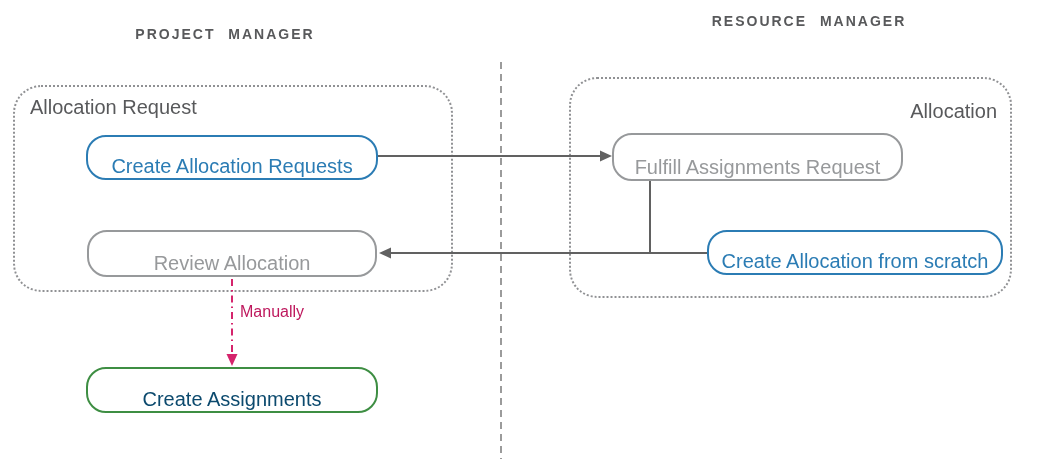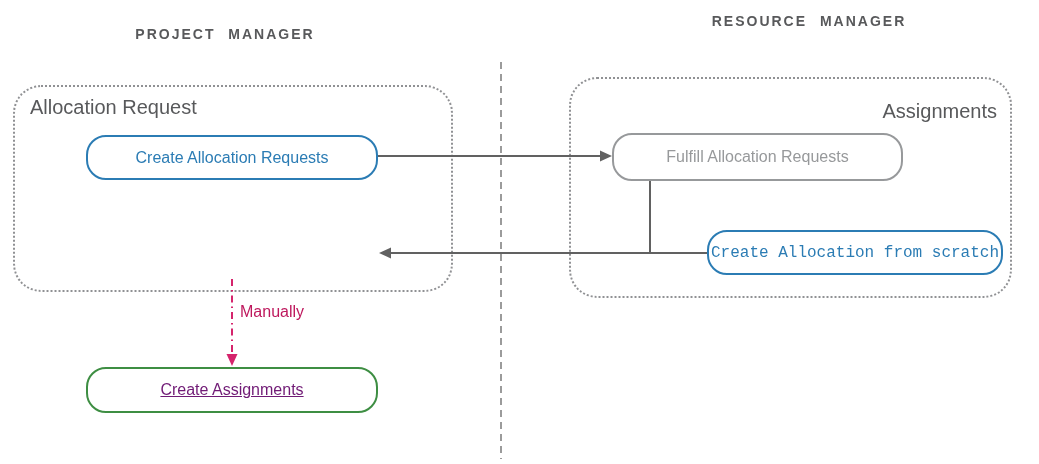--- a/index.html
+++ b/index.html
@@ -40,33 +40,33 @@
   }
   .group-label.left  { left: 15px; top: 9px; }
   .group-label.right { right: 13px; top: 21px; }
   .node {
     position: absolute;
     box-sizing: border-box;
     background: #ffffff;
     border: 2px solid #97999b;
     border-radius: 20px;
     display: flex;
-    align-items: center;
+    align-items: flex-end;
     justify-content: center;
-    font-size: 16px;
+    font-size: 20px;
     color: #97999b;
     z-index: 2;
     cursor: default;
     white-space: nowrap;
   }
   .node span { pointer-events: none; }
   #node-create-allocation-requests    { left: 86px;  top: 135px; width: 292px; height: 45px; }
   #node-review-allocation             { left: 87px;  top: 230px; width: 290px; height: 47px; }
   #node-fulfill-allocation-request    { left: 612px; top: 133px; width: 291px; height: 48px; }
-  #node-create-allocation-from-scratch{ left: 707px; top: 230px; width: 296px; height: 45px; font-family: Liberation Mono, monospace; }
+  #node-create-allocation-from-scratch{ left: 707px; top: 230px; width: 296px; height: 45px; }
   #node-create-assignments            { left: 86px;  top: 367px; width: 292px; height: 46px; }
   .edge-layer {
     position: absolute;
     left: 0; top: 0;
     width: 1039px; height: 464px;
     pointer-events: none;
     z-index: 5;
   }
   .manual-label {
     position: absolute;
@@ -83,37 +83,40 @@
 <div class="canvas">
 
   <div class="lane-title left" style="color: rgb(88, 89, 91);">PROJECT MANAGER</div>
   <div class="lane-title right" style="color: rgb(88, 89, 91);">RESOURCE MANAGER</div>
 
   <div class="group-box left" style="border-color: rgb(144, 145, 148);">
     <div class="group-label left" style="color: rgb(88, 89, 91);">Allocation Request</div>
   </div>
 
   <div class="group-box right" style="border-color: rgb(144, 145, 148);">
-    <div class="group-label right" style="color: rgb(88, 89, 91);">Assignments</div>
+    <div class="group-label right" style="color: rgb(88, 89, 91);">Allocation</div>
   </div>
 
   <div class="node" id="node-create-allocation-requests" style="border-color: rgb(43, 124, 180); color: rgb(43, 124, 180);">
     <span>Create Allocation Requests</span>
   </div>
 
   <div class="node" id="node-fulfill-allocation-request" style="border-color: rgb(151, 153, 155); color: rgb(151, 153, 155);">
-    <span>Fulfill Allocation Requests</span>
+    <span>Fulfill Assignments Request</span>
   </div>
 
+  <div class="node" id="node-review-allocation" style="border-color: rgb(151, 153, 155); color: rgb(151, 153, 155);">
+    <span>Review Allocation</span>
+  </div>
 
   <div class="node" id="node-create-allocation-from-scratch" style="border-color: rgb(43, 124, 180); color: rgb(43, 124, 180);">
     <span>Create Allocation from scratch</span>
   </div>
 
-  <div class="node" id="node-create-assignments" style="border-color: rgb(62, 142, 67); color: #701a75; text-decoration: underline;">
+  <div class="node" id="node-create-assignments" style="border-color: rgb(62, 142, 67); color: #0c4a6e;">
     <span>Create Assignments</span>
   </div>
 
   <svg class="edge-layer" viewBox="0 0 1039 464" xmlns="http://www.w3.org/2000/svg">
 
     <line x1="501" y1="62" x2="501" y2="459" stroke-width="2" stroke-dasharray="7 5" style="stroke: rgb(155, 155, 155);"></line>
 
     <line x1="378" y1="156" x2="601" y2="156" stroke-width="2" style="stroke: rgb(97, 97, 97);"></line>
     <polygon points="612,156 600,150.5 600,161.5" style="fill: rgb(97, 97, 97);"></polygon>
 

